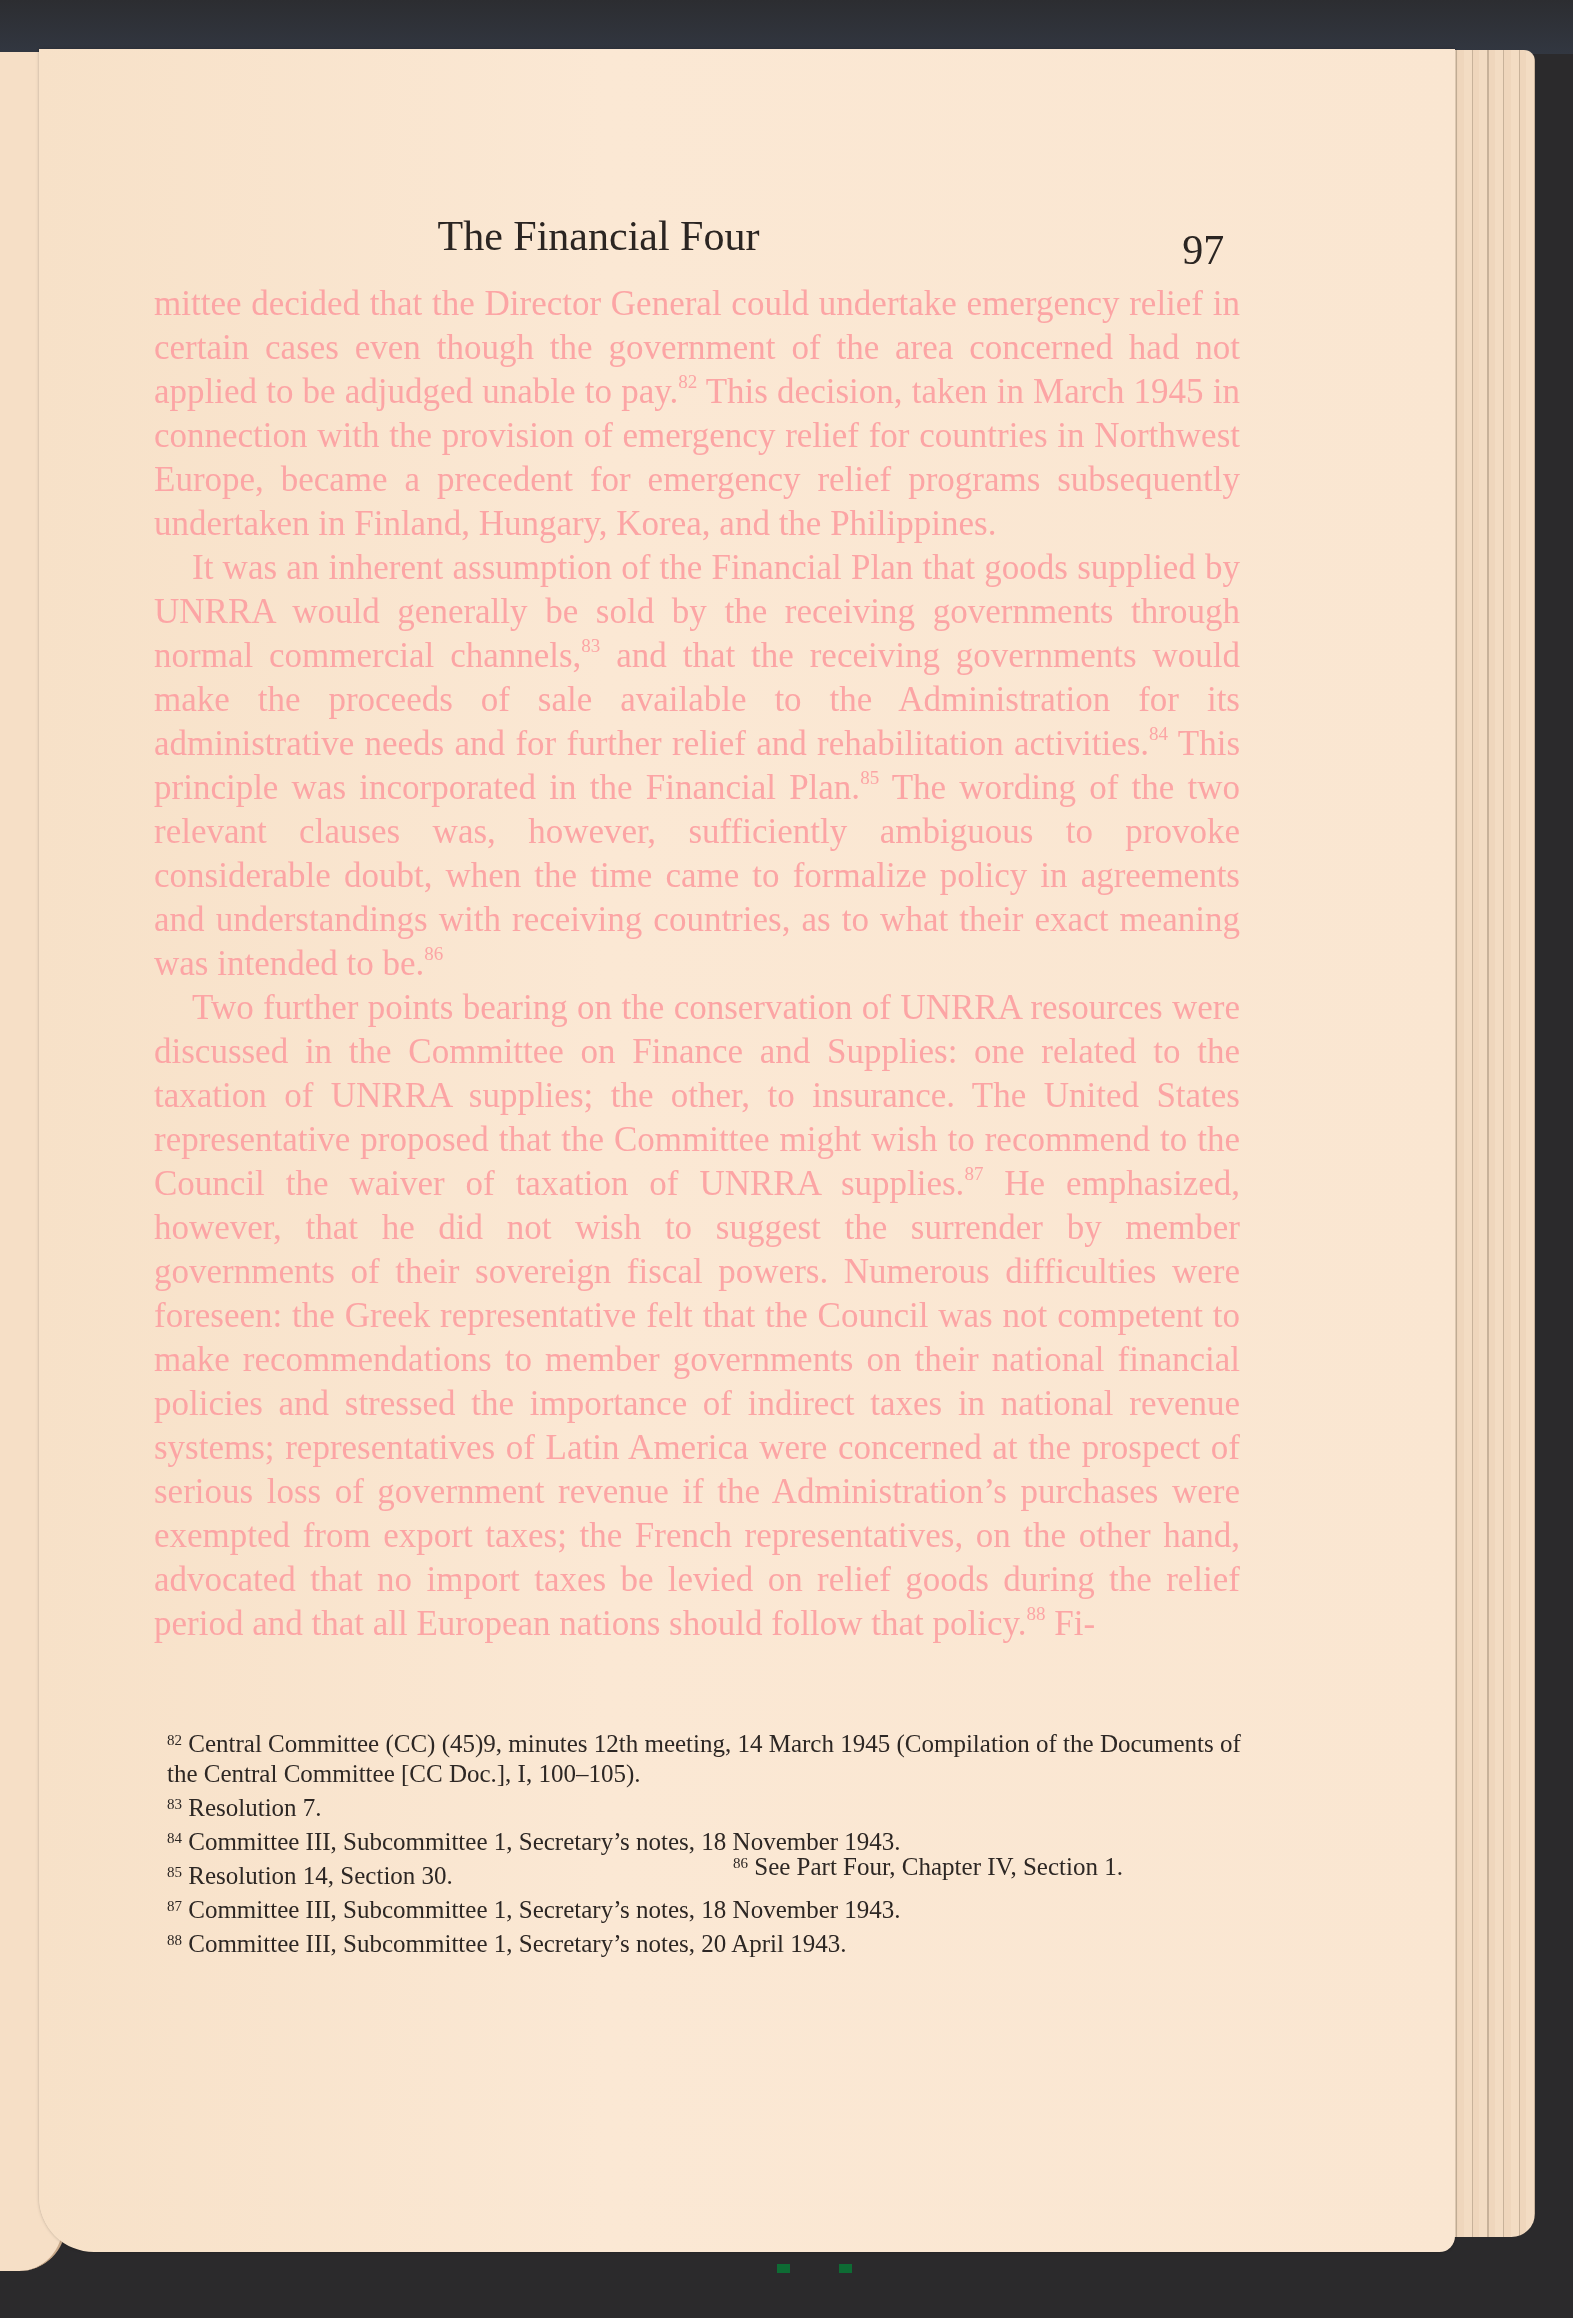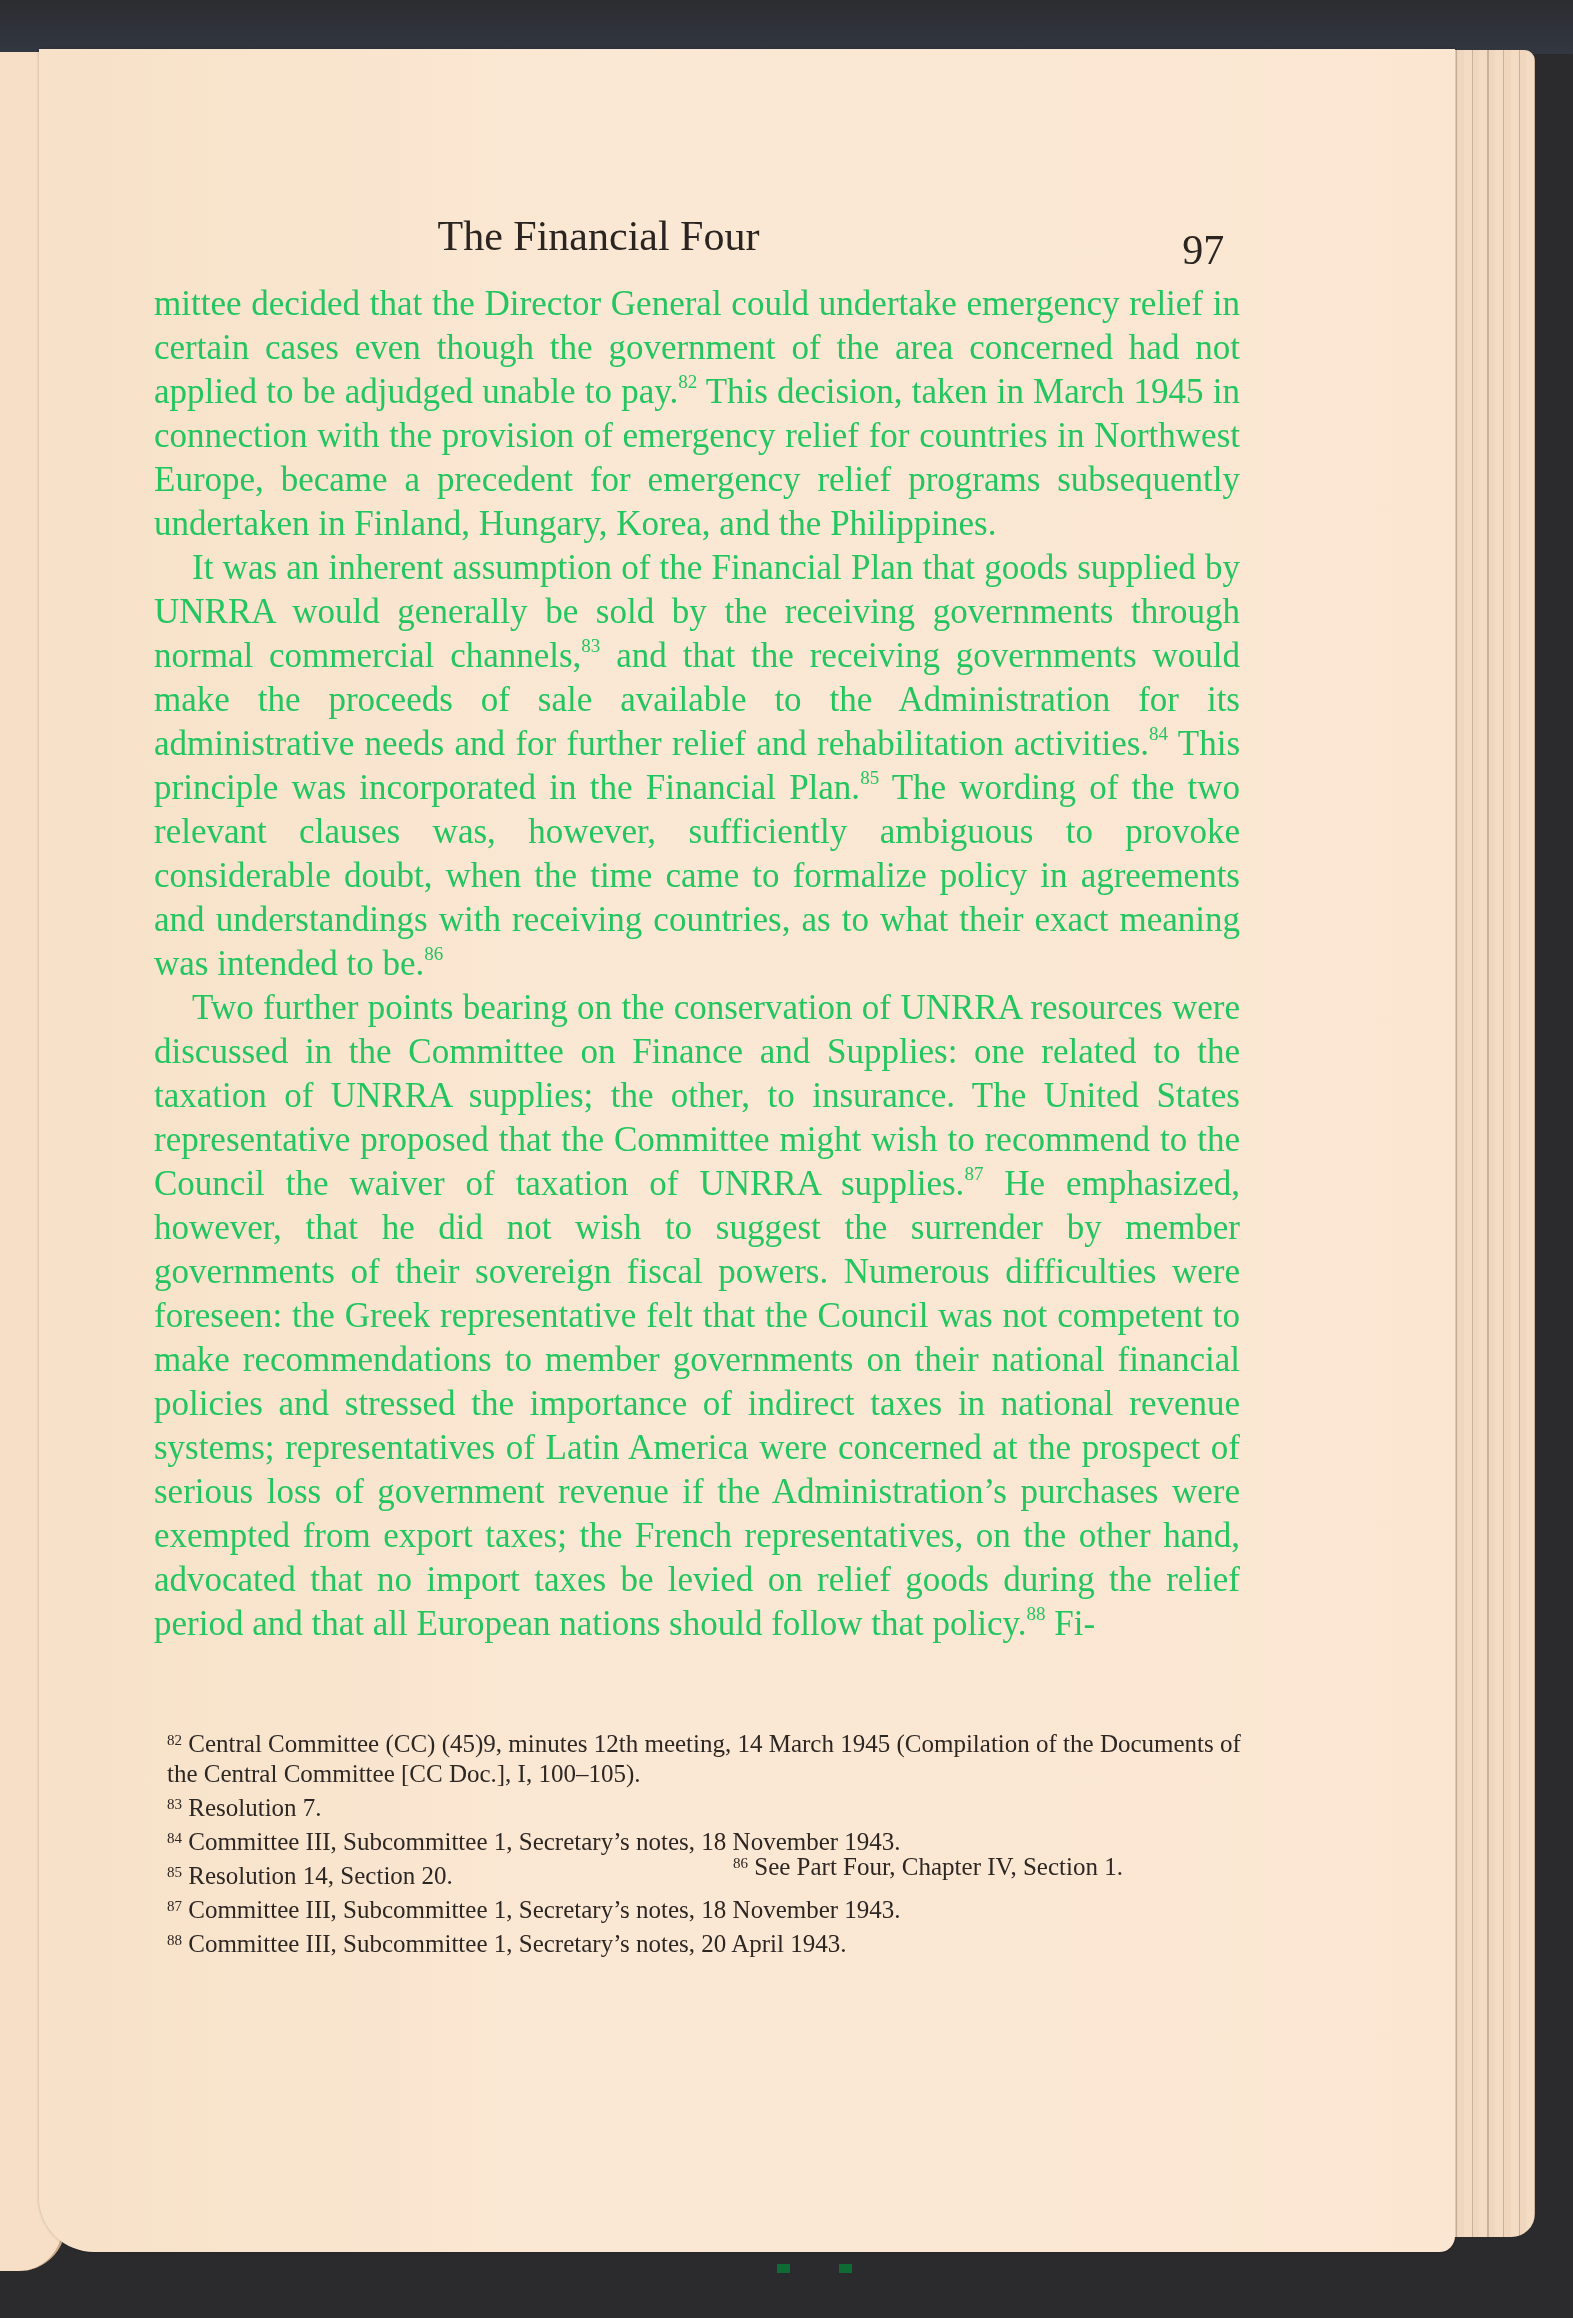--- a/index.html
+++ b/index.html
@@ -16,21 +16,21 @@
   .page-edges { position: absolute; left: 1448px; top: 50px; width: 87px; height: 2187px;
     background: repeating-linear-gradient(90deg, #f3dcc3 0 7.9px, #c8b29a 7.9px 9.4px, #efd6bc 9.4px 15.7px);
     border-top-right-radius: 11px; border-bottom-right-radius: 23.6px; }
   .page { position: absolute; left: 39px; top: 49px; width: 1416px; height: 2203px;
     background: linear-gradient(90deg, #f7e1c8 0%, #fbe8d4 40%, #fae6d1 100%);
     border-bottom-left-radius: 55px; border-bottom-right-radius: 15.7px;
     box-shadow: 0 0 3.1px rgba(0,0,0,0.25); }
   .header { position: absolute; left: 154px; top: 212px; width: 1086px; height: 55px; color: #2b2522; }
   .running-title { position: absolute; left: 0; width: 889px; text-align: center; font-size: 42px; top: 0; }
   .page-number { position: absolute; right: 15.7px; top: 4.7px; font-size: 42px; margin-top: 9px; }
-  .body-text { position: absolute; left: 154px; top: 282px; width: 1086px; color: #22c55e;
+  .body-text { position: absolute; left: 154px; top: 282px; width: 1086px; color: #fca5a5;
     font-size: 35px; line-height: 44px; text-align: justify; }
   .body-text p { margin: 0; }
   .body-text p.indent { text-indent: 38px; }
   sup { font-size: 19px; line-height: 0; vertical-align: 15px; }
   .footnotes { position: absolute; left: 167px; top: 1725px; width: 1086px; color: #2d2724;
     font-size: 25px; line-height: 30px; }
   .fn { margin: 0; }
   .fn sup, .fn .num { font-size: 15px; vertical-align: 7px; }
   .fn-row { position: relative; }
   .fn-86 { position: absolute; left: 566px; top: -9.4px; }
@@ -53,20 +53,20 @@
 <div class="body-text" id="body-text">
     <p><span>mittee decided that the Director General could undertake emergency relief in certain cases even though the government of the area concerned had not applied to be adjudged unable to pay.</span><sup>82</sup><span> This decision, taken in March 1945 in connection with the provision of emergency relief for countries in Northwest Europe, became a precedent for emergency relief programs subsequently undertaken in Finland, Hungary, Korea, and the Philippines.</span></p>
     <p class="indent"><span>It was an inherent assumption of the Financial Plan that goods supplied by UNRRA would generally be sold by the receiving governments through normal commercial channels,</span><sup>83</sup><span> and that the receiving governments would make the proceeds of sale available to the Administration for its administrative needs and for further relief and rehabilitation activities.</span><sup>84</sup><span> This principle was incorporated in the Financial Plan.</span><sup>85</sup><span> The wording of the two relevant clauses was, however, sufficiently ambiguous to provoke considerable doubt, when the time came to formalize policy in agreements and understandings with receiving countries, as to what their exact meaning was intended to be.</span><sup>86</sup></p>
     <p class="indent"><span>Two further points bearing on the conservation of UNRRA resources were discussed in the Committee on Finance and Supplies: one related to the taxation of UNRRA supplies; the other, to insurance. The United States representative proposed that the Committee might wish to recommend to the Council the waiver of taxation of UNRRA supplies.</span><sup>87</sup><span> He emphasized, however, that he did not wish to suggest the surrender by member governments of their sovereign fiscal powers. Numerous difficulties were foreseen: the Greek representative felt that the Council was not competent to make recommendations to member governments on their national financial policies and stressed the importance of indirect taxes in national revenue systems; representatives of Latin America were concerned at the prospect of serious loss of government revenue if the Administration’s purchases were exempted from export taxes; the French representatives, on the other hand, advocated that no import taxes be levied on relief goods during the relief period and that all European nations should follow that policy.</span><sup>88</sup><span> Fi-</span></p>
   </div>
 
 <div class="footnotes" id="footnotes">
     <p class="fn fn-row"><span class="num">82</span><span> Central Committee (CC) (45)9, minutes 12th meeting, 14 March 1945 (Compilation of the Documents of the Central Committee [CC Doc.], I, 100–105).</span></p>
     <p class="fn fn-row"><span class="num">83</span><span> Resolution 7.</span></p>
     <p class="fn fn-row"><span class="num">84</span><span> Committee III, Subcommittee 1, Secretary’s notes, 18 November 1943.</span></p>
-    <p class="fn fn-row"><span class="num">85</span><span> Resolution 14, Section 20.</span><span class="fn-86"><span class="num">86</span><span> See Part Four, Chapter IV, Section 1.</span></span></p>
+    <p class="fn fn-row"><span class="num">85</span><span> Resolution 14, Section 30.</span><span class="fn-86"><span class="num">86</span><span> See Part Four, Chapter IV, Section 1.</span></span></p>
     <p class="fn fn-row"><span class="num">87</span><span> Committee III, Subcommittee 1, Secretary’s notes, 18 November 1943.</span></p>
     <p class="fn fn-row"><span class="num">88</span><span> Committee III, Subcommittee 1, Secretary’s notes, 20 April 1943.</span></p>
   </div>
 
 <div class="green-mark" style="left:777px"></div>
 <div class="green-mark" style="left:839px"></div>
 
 
 </body></html>

